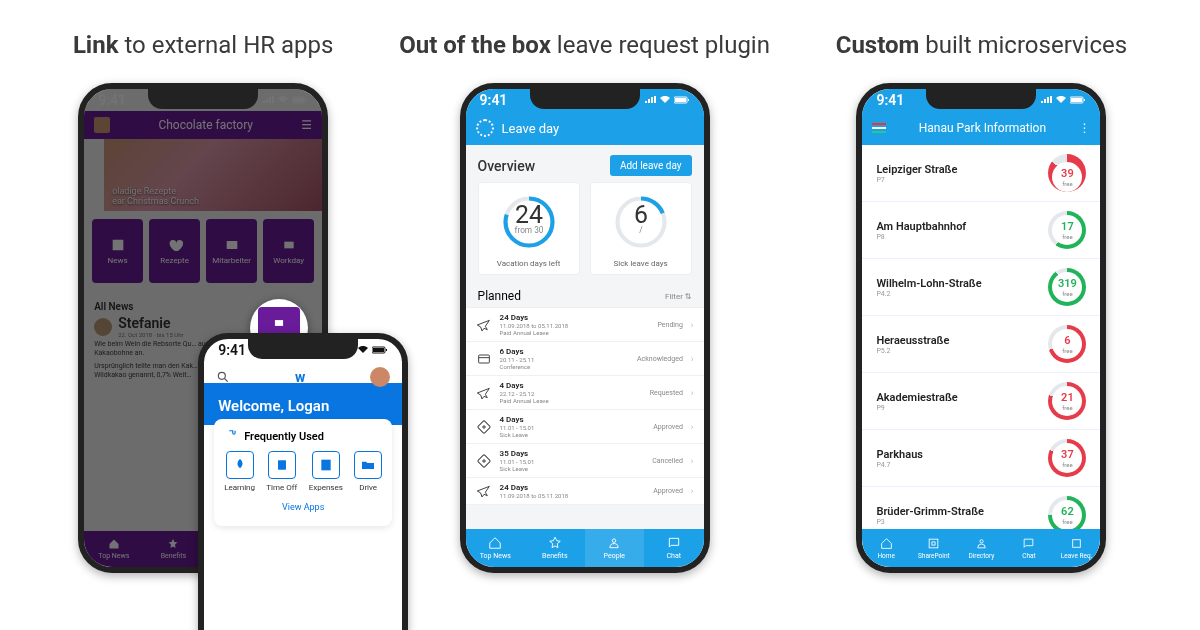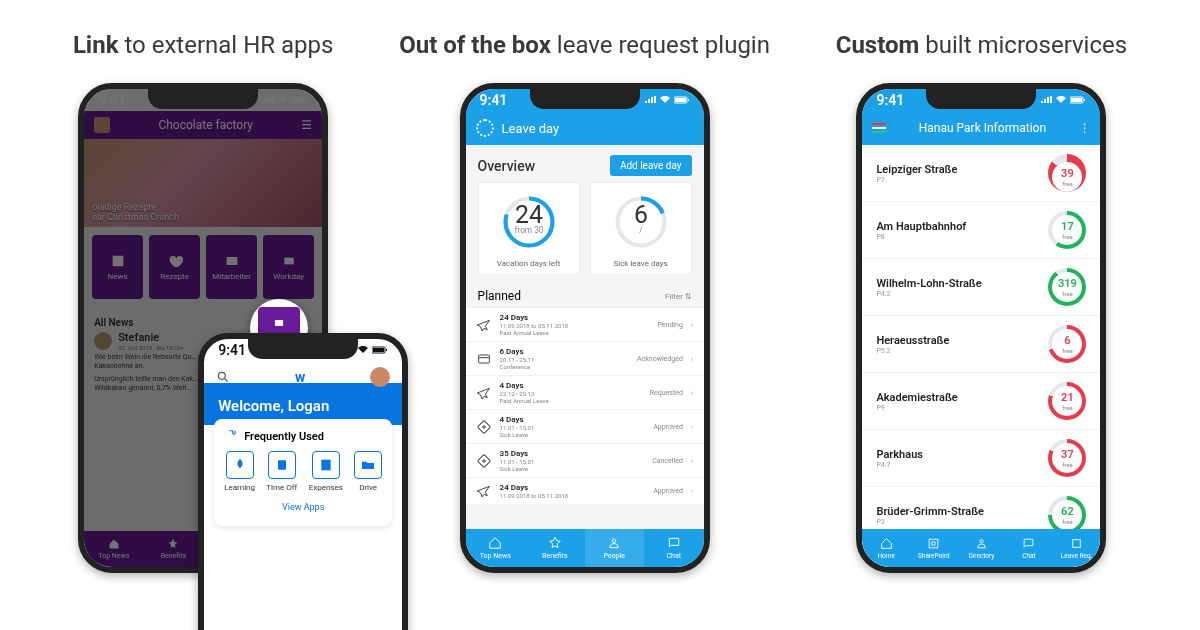--- a/index.html
+++ b/index.html
@@ -15,21 +15,21 @@
   .statusbar { height: 22px; display: flex; justify-content: space-between; align-items: center; padding: 0 14px; font-size: 14px; font-weight: 600; }
   .statusbar.light { color: #fff; }
   .statusbar.dark { color: #111; }
   .statusbar .right { display: flex; gap: 3px; align-items: center; }
 
   
   .p1-wrap { position: relative; }
   .p1 { background: #efefef; }
   .p1 .dim { position: absolute; inset: 0; background: rgba(0,0,0,.55); z-index: 20; }
   .p1-header { background: #6a1b9a; color: #fff; height: 28px; display: flex; align-items: center; justify-content: space-between; padding: 0 10px; font-size: 12px; }
-  .p1-hero { height: 88px; background: linear-gradient(135deg,#c97,#d9a 40%,#a56); position: relative; }
+  .p1-hero { height: 72px; background: linear-gradient(135deg,#c97,#d9a 40%,#a56); position: relative; margin-left: 20px; }
   .p1-hero .cap { position: absolute; bottom: 4px; left: 8px; color: #fff; font-size: 9px; line-height: 1.2; text-shadow: 0 1px 2px rgba(0,0,0,.6); }
   .p1-tiles { display: flex; gap: 6px; padding: 8px; }
   .p1-tile { flex: 1; height: 64px; background: #6a1b9a; border-radius: 4px; display: flex; flex-direction: column; align-items: center; justify-content: center; color: #fff; font-size: 8px; gap: 3px; }
   .p1-tile svg { width: 16px; height: 16px; fill: #fff; }
   .p1-workday { position: absolute; top: 210px; right: 14px; width: 58px; height: 58px; border-radius: 50%; background: #fff; z-index: 25; box-shadow: 0 2px 8px rgba(0,0,0,.4); display: flex; flex-direction: column; align-items: center; justify-content: center; }
   .p1-workday .inner { width: 42px; height: 42px; background: #6a1b9a; border-radius: 4px; display: flex; flex-direction: column; align-items: center; justify-content: center; color: #fff; font-size: 7px; gap: 2px; }
   .p1-workday .inner svg { width: 14px; height: 14px; fill: #fff; }
   .p1-workday .cursor { position: absolute; bottom: -6px; right: 10px; font-size: 14px; color: #333; }
   .p1-body { padding: 6px 10px; font-size: 8px; color: #333; }
   .p1-body .sec { font-weight: 600; margin: 4px 0 3px; font-size: 10px; }
@@ -163,21 +163,21 @@
               <rect x="5" y="7" width="14" height="10"></rect>
             </svg>
             <span>Workday</span>
           </div>
       </div>
       <div class="p1-body">
         <div class="sec">All News</div>
         <div class="row">
           <div class="av"></div>
           <div>
-            <div style="font-size:11px;font-weight:600;">Stefanie</div>
+            <div style="font-size:14px;font-weight:600;">Stefanie</div>
             <div style="font-size:6px;color:#777;">22. Oct 2018 · bis 15 Uhr</div>
           </div>
         </div>
         <p>Wie beim Wein die Rebsorte Qu… ausmacht, kommt es bei der Sc… Kakaobohne an.</p>
         <p style="margin-top:4px;">Ursprünglich teilte man den Kak… Criollo (die wertvollste Sorte der… Wildkakao genannt, 0,7% Welt…</p>
       </div>
       <div class="p1-nav">
         <div class="navi">
             <svg viewBox="0 0 24 24">
               <path d="M3 12l9-9 9 9v9H3z"></path>

